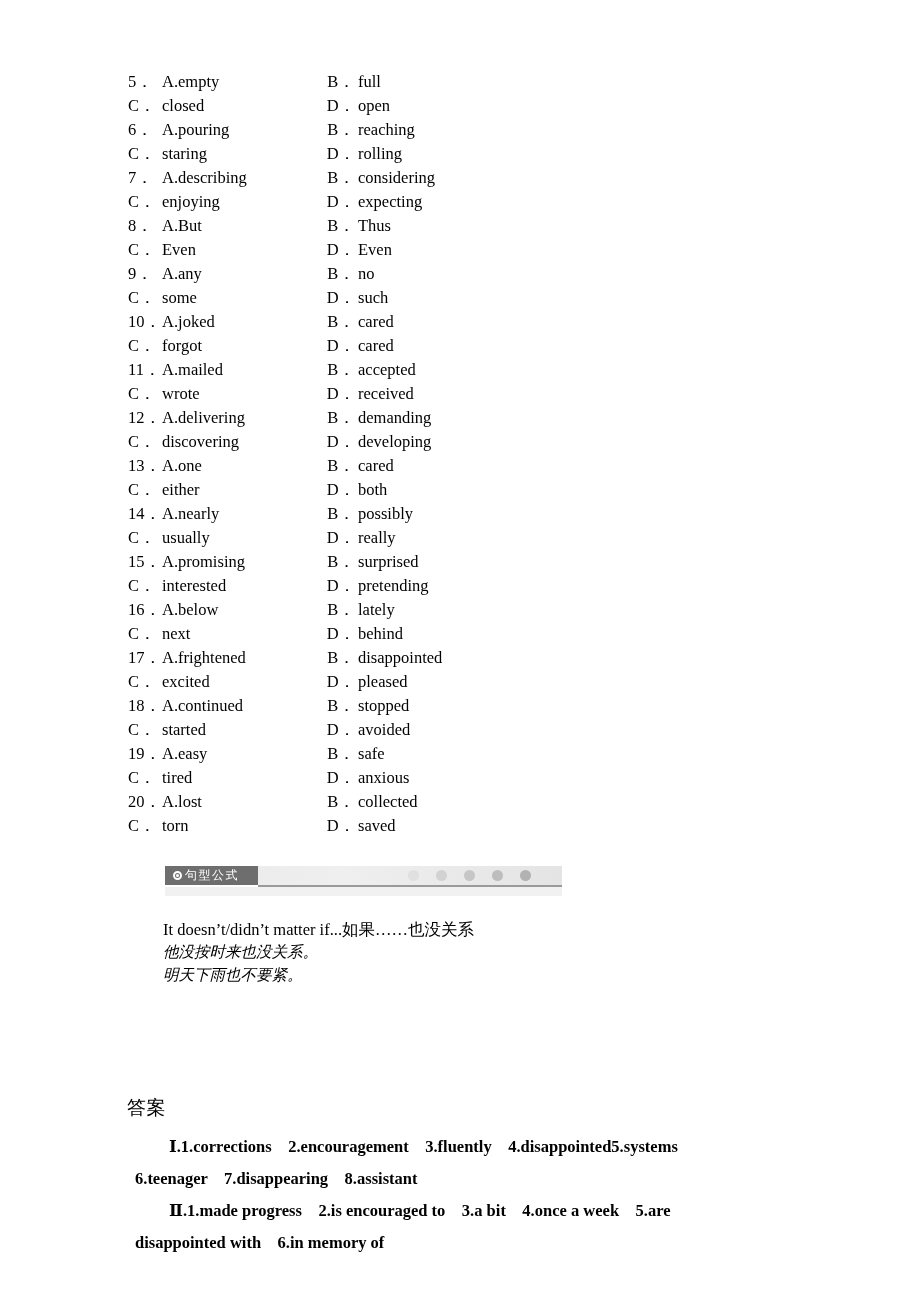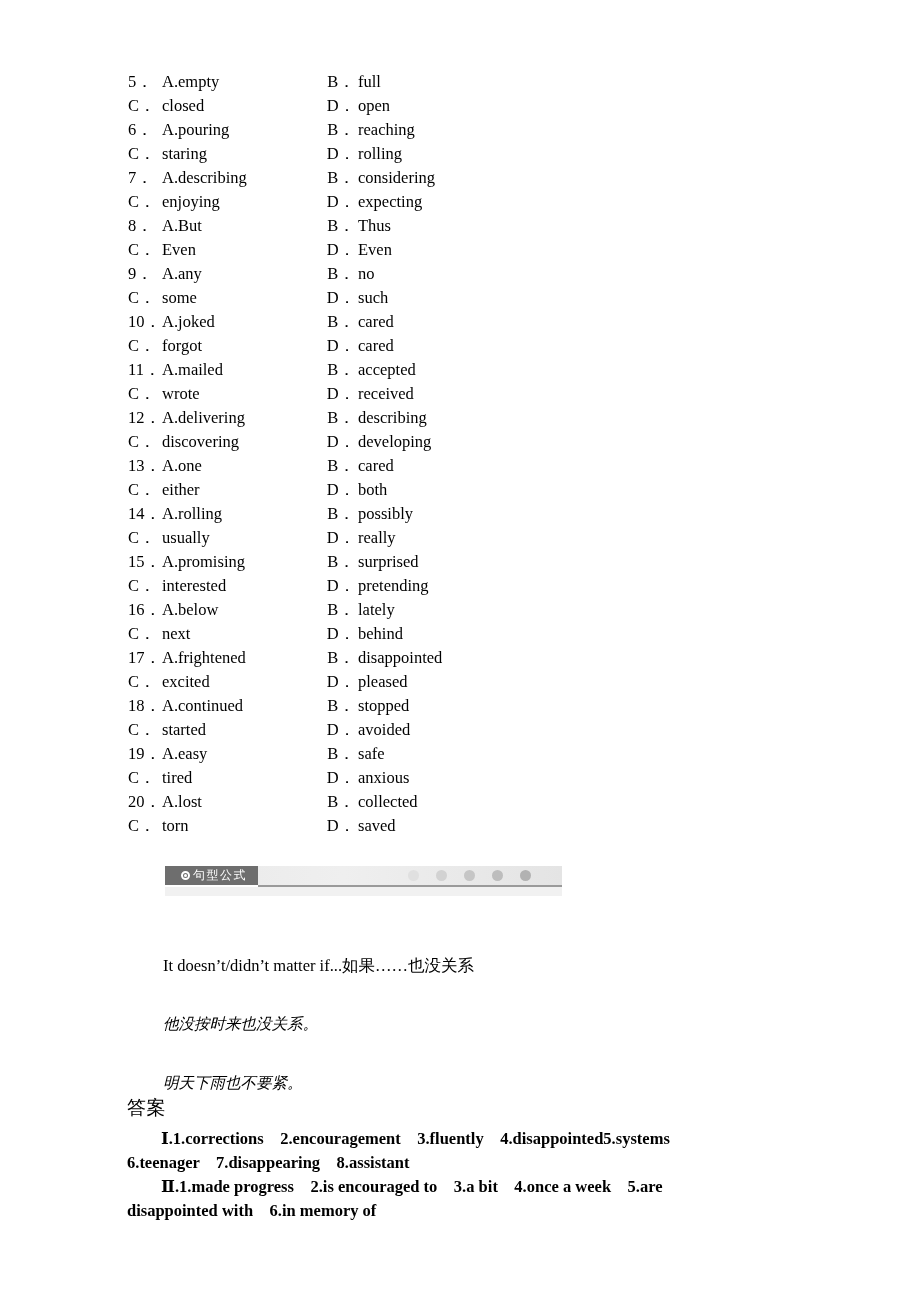--- a/index.html
+++ b/index.html
@@ -94,21 +94,21 @@
     left: 0; top: 0;
     width: 93px;
     height: 19px;
     background: #6e6e6e;
     color: #ffffff;
     font-family: "DejaVu Sans", "Liberation Sans", sans-serif;
     font-size: 12px;
     line-height: 19px;
     letter-spacing: 1.5px;
     white-space: nowrap;
-    padding-left: 16px;
+    padding-left: 8px;
     box-sizing: border-box;
   }
   .banner-label .bullet-ico {
     display: inline-block;
     width: 9px;
     height: 9px;
     border-radius: 50%;
     border: 2px solid #ffffff;
     background: #6e6e6e;
     position: relative;
@@ -148,21 +148,20 @@
     font-size: 16.5px;
     line-height: 23px;
   }
   .formula-body .cn {
     font-family: "DejaVu Sans", "Liberation Sans", sans-serif;
     font-size: 15.5px;
     font-style: italic;
   }
   .formula-body .line {
     white-space: pre-wrap;
-    margin-top: 36px;
   }
 
   
   .answers-heading {
     position: absolute;
     left: 127px;
     top: 1095px;
     font-family: "DejaVu Sans", "Liberation Sans", sans-serif;
     font-size: 19px;
     line-height: 25px;
@@ -171,21 +170,21 @@
   .answers-block {
     position: absolute;
     left: 127px;
     top: 1127px;
     width: 670px;
     font-size: 16.5px;
     line-height: 24px;
     font-weight: bold;
   }
   .answers-block p {
-    margin: 0;
+    margin: 8px;
     text-indent: 34px;
     white-space: pre-wrap;
   }
 </style>
 </head>
 <body>
 
 <div class="page">
 
   <div class="options-list">
@@ -240,36 +239,36 @@
       <div class="opt-row">
         <div class="opt-cell left"><span class="opt-key num">11．</span><span>A.mailed</span></div>
         <div class="opt-cell right"><span class="opt-key letter">B．</span><span>accepted</span></div>
       </div>
       <div class="opt-row">
         <div class="opt-cell left"><span class="opt-key num">C．</span><span>wrote</span></div>
         <div class="opt-cell right"><span class="opt-key letter">D．</span><span>received</span></div>
       </div>
       <div class="opt-row">
         <div class="opt-cell left"><span class="opt-key num">12．</span><span>A.delivering</span></div>
-        <div class="opt-cell right"><span class="opt-key letter">B．</span><span>describing</span></div>
+        <div class="opt-cell right"><span class="opt-key letter">B．</span><span>demanding</span></div>
       </div>
       <div class="opt-row">
         <div class="opt-cell left"><span class="opt-key num">C．</span><span>discovering</span></div>
         <div class="opt-cell right"><span class="opt-key letter">D．</span><span>developing</span></div>
       </div>
       <div class="opt-row">
         <div class="opt-cell left"><span class="opt-key num">13．</span><span>A.one</span></div>
         <div class="opt-cell right"><span class="opt-key letter">B．</span><span>cared</span></div>
       </div>
       <div class="opt-row">
         <div class="opt-cell left"><span class="opt-key num">C．</span><span>either</span></div>
         <div class="opt-cell right"><span class="opt-key letter">D．</span><span>both</span></div>
       </div>
       <div class="opt-row">
-        <div class="opt-cell left"><span class="opt-key num">14．</span><span>A.rolling</span></div>
+        <div class="opt-cell left"><span class="opt-key num">14．</span><span>A.nearly</span></div>
         <div class="opt-cell right"><span class="opt-key letter">B．</span><span>possibly</span></div>
       </div>
       <div class="opt-row">
         <div class="opt-cell left"><span class="opt-key num">C．</span><span>usually</span></div>
         <div class="opt-cell right"><span class="opt-key letter">D．</span><span>really</span></div>
       </div>
       <div class="opt-row">
         <div class="opt-cell left"><span class="opt-key num">15．</span><span>A.promising</span></div>
         <div class="opt-cell right"><span class="opt-key letter">B．</span><span>surprised</span></div>
       </div>

